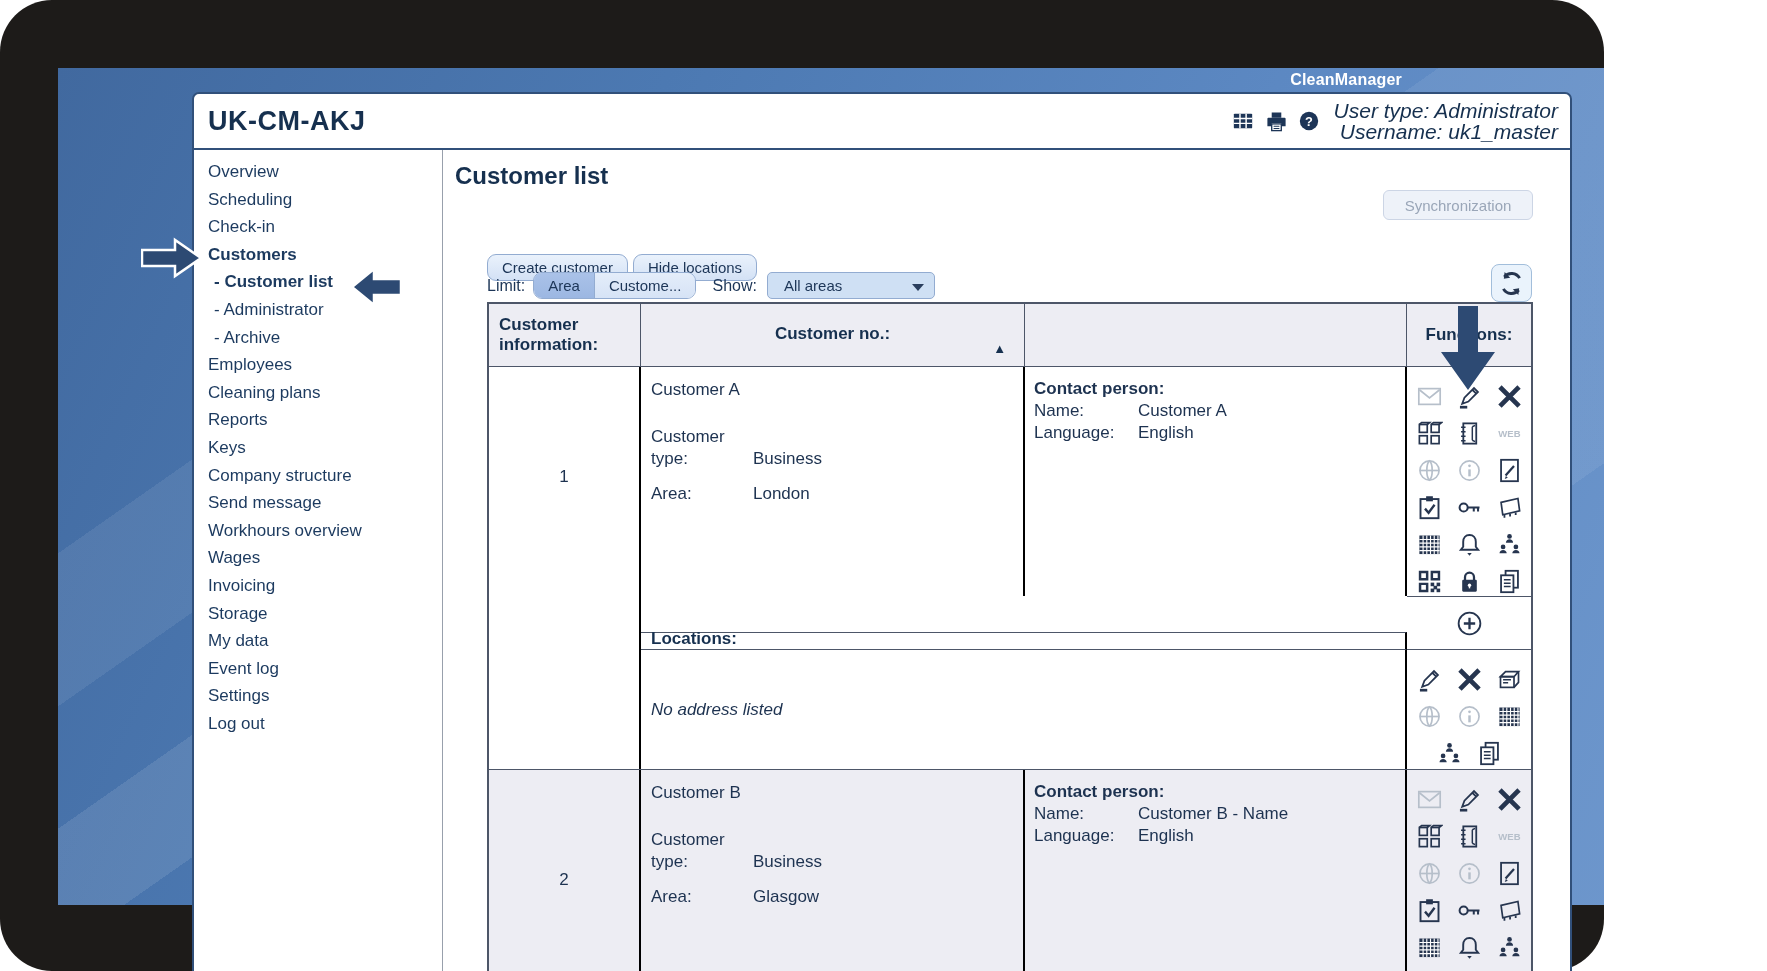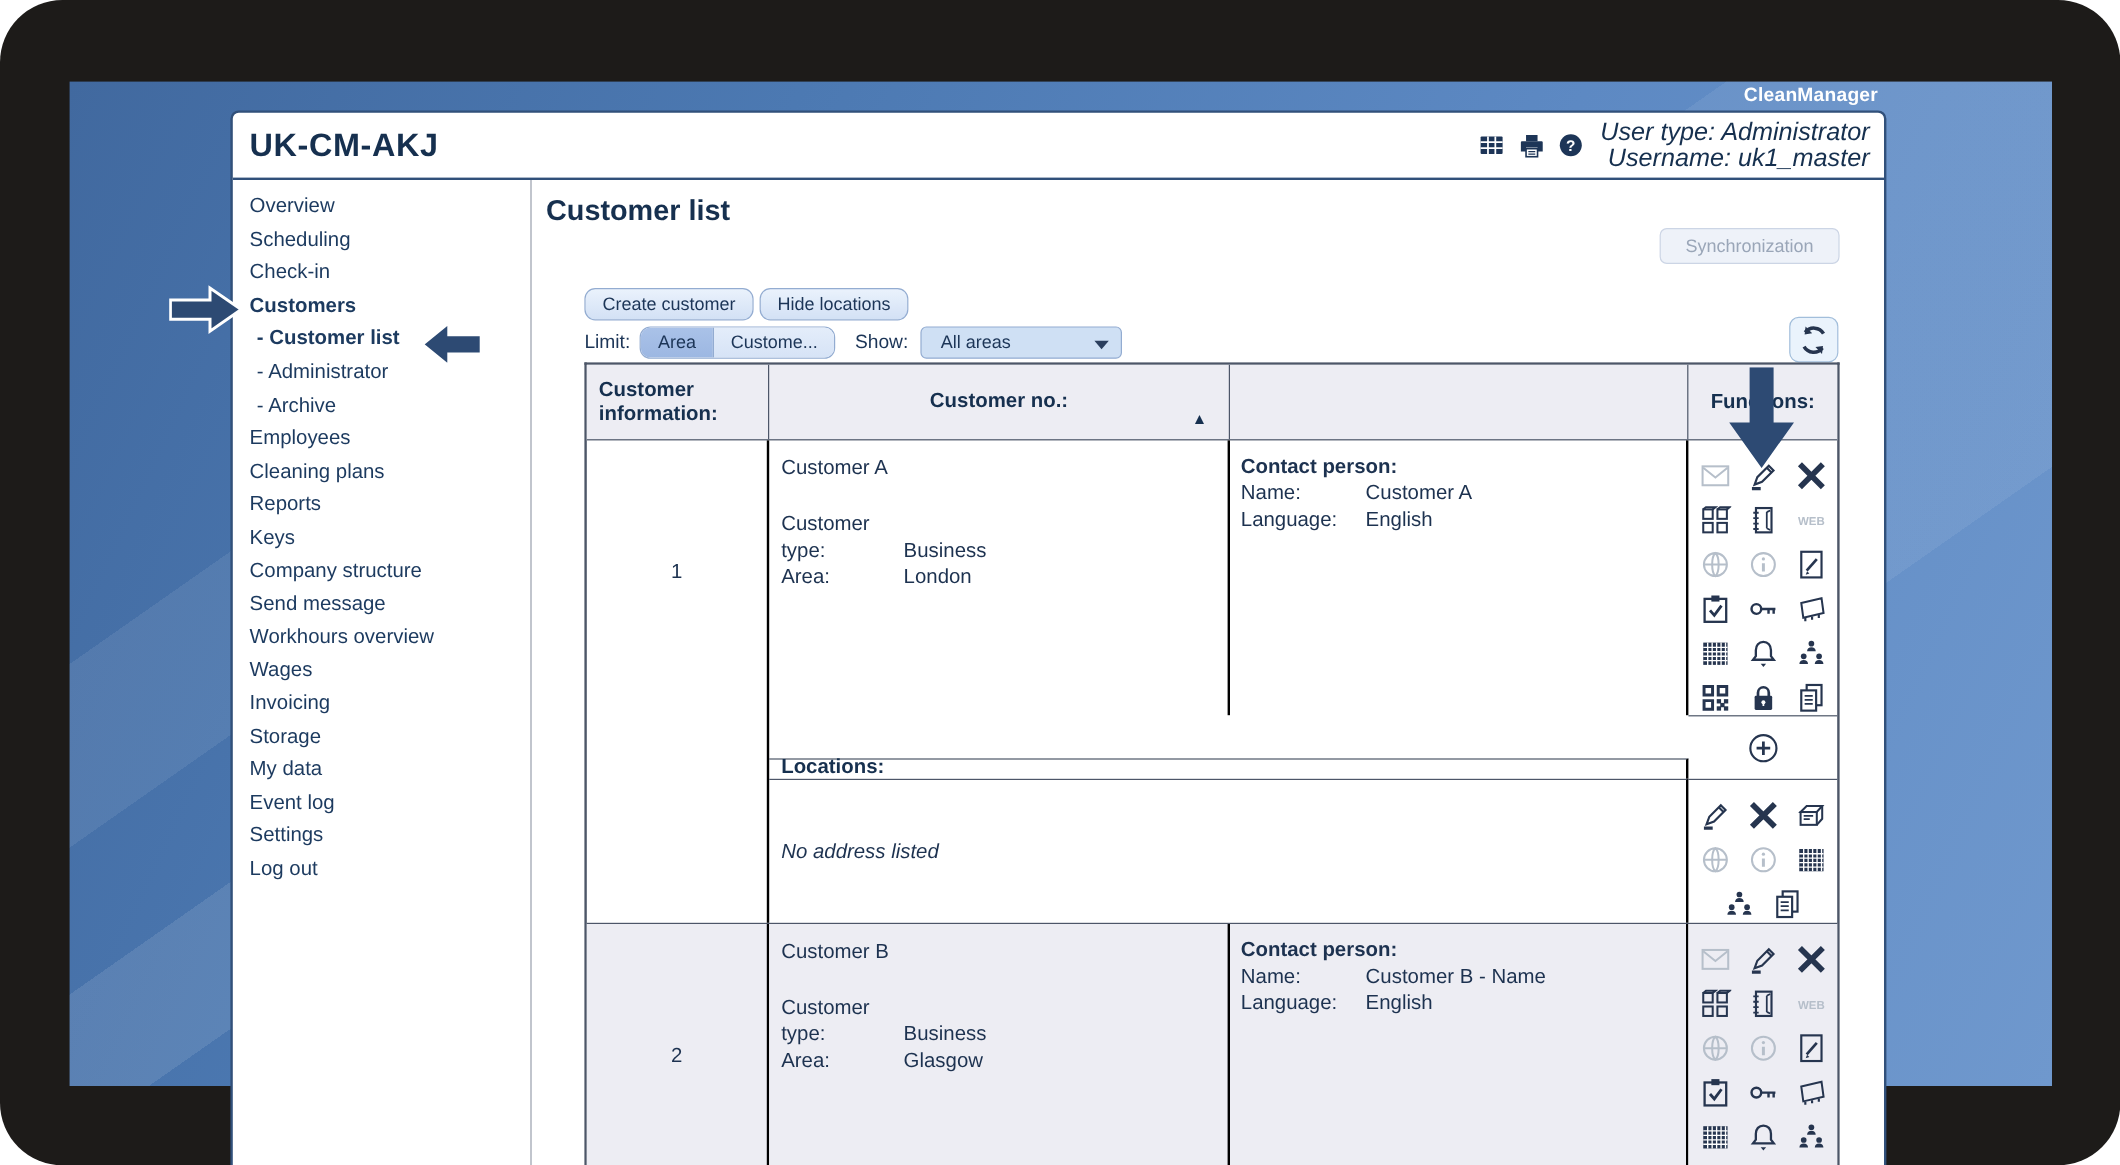--- a/index.html
+++ b/index.html
@@ -1,18 +1,18 @@
 <!DOCTYPE html>
 <html><head>
 <meta charset="utf-8">
 <style>
   html,body{margin:0;padding:0;background:#ffffff;}
   *{box-sizing:border-box;}
   body{font-family:"Liberation Sans",sans-serif;}
-  #stage{position:relative;width:1767px;height:971px;overflow:hidden;background:#fff;}
+  #stage{position:relative;width:1604px;height:971px;overflow:hidden;background:#fff;}
 
   
   .frame{position:absolute;inset:0;background:#1d1b19;border-radius:52px;}
 
   
   .desktop{position:absolute;left:58px;top:68px;width:1652px;height:837px;overflow:hidden;
     background:linear-gradient(115deg,#41699f 0%,#4c79b2 30%,#5d89c3 62%,#6f98cd 100%);}
   .desktop::before{content:"";position:absolute;left:-200px;bottom:-260px;width:900px;height:900px;
     background:linear-gradient(-35deg,transparent 0 46%,rgba(255,255,255,.10) 46% 54%,transparent 54% 62%,rgba(255,255,255,.08) 62% 72%,transparent 72%);}
   .desktop::after{content:"";position:absolute;right:-150px;top:-100px;width:800px;height:900px;
@@ -39,21 +39,21 @@
   .main{flex:1;position:relative;}
   .page-title{position:absolute;left:12px;top:12px;font-size:24px;font-weight:bold;color:#16304f;}
 
   .btn{display:inline-flex;align-items:center;justify-content:center;
     background:linear-gradient(#eaf2fc,#d3e1f5);border:1px solid #93acd1;border-radius:9px;
     color:#1c3557;font-size:15px;padding:0 14px;height:27px;cursor:pointer;}
   .sync-btn{position:absolute;top:40px;right:37px;width:150px;height:30px;
     background:#eef2f9;border:1px solid #ccd5e5;border-radius:6px;color:#9aa6b8;
     font-size:15px;display:flex;align-items:center;justify-content:center;}
 
-  .toolbar1{position:absolute;left:44px;top:90px;display:flex;gap:5px;}
+  .toolbar1{position:absolute;left:44px;top:104px;display:flex;gap:5px;}
   .toolbar2{position:absolute;left:44px;top:122px;display:flex;align-items:center;font-size:16px;color:#1c3557;}
   .lbl{margin-right:8px;}
   .seg-wrap{display:flex;border:1px solid #93acd1;border-radius:9px;overflow:hidden;height:27px;}
   .seg{display:flex;align-items:center;justify-content:center;font-size:15px;color:#1c3557;padding:0 14px;cursor:pointer;background:linear-gradient(#e4edfa,#d6e3f6);}
   .seg.sel{background:linear-gradient(#aac2e8,#9cb7e2);border-right:1px solid #93acd1;}
   .show-lbl{margin:0 10px 0 16px;}
   .dropdown{position:relative;width:168px;height:27px;background:#cfe0f4;border:1px solid #93acd1;border-radius:5px;
     display:flex;align-items:center;font-size:15px;color:#1c3557;padding-left:16px;cursor:pointer;}
   .dd-caret{position:absolute;right:10px;top:11px;width:0;height:0;border-left:6px solid transparent;border-right:6px solid transparent;border-top:7px solid #2b3f5e;}
   .refresh-btn{position:absolute;top:114px;right:38px;width:41px;height:38px;background:#eaf3fc;border:1px solid #a2bedb;border-radius:8px;
@@ -70,21 +70,21 @@
   .th-info{align-items:center;padding-left:10px;}
   .th-fn{align-items:center;justify-content:center;}
 
   .cblock{border-bottom:1px solid #4d5668;}
   .cell{border-right:2px solid #000000;position:relative;}
   .cell.last{border-right:none;}
   .bt{border-top:1px solid #4d5668;}
   .no-cell{display:flex;justify-content:center;align-items:flex-start;padding-top:100px;font-size:17px;color:#1d3250;}
   .info-cell{padding:12px 10px 0 10px;font-size:17px;color:#1d3250;line-height:22px;}
   .cust-name{margin-bottom:25px;}
-  .fields{display:grid;grid-template-columns:102px 1fr;align-items:end;row-gap:0;}
+  .fields{display:grid;grid-template-columns:102px 1fr;align-items:end;row-gap:13px;}
   .contact-cell{padding:11px 8px 0 9px;font-size:17px;color:#1d3250;line-height:22px;}
   .contact-title{font-weight:bold;}
   .cfields{display:grid;grid-template-columns:104px 1fr;}
   .fn-cell{padding-top:11px;display:flex;justify-content:center;align-items:flex-start;}
   .icon-grid{width:122px;display:flex;flex-wrap:wrap;justify-content:center;}
   .fi-box{width:40px;height:37px;display:flex;align-items:center;justify-content:center;cursor:pointer;}
   .fi{width:27px;height:27px;color:#26354f;display:block;}
   .muted{color:#b6bfca;}
   .loc-cell{display:flex;align-items:flex-end;padding-left:10px;font-weight:bold;font-size:17px;color:#16304f;margin-top:36px;}
   .plus-cell{display:flex;align-items:center;justify-content:center;}

